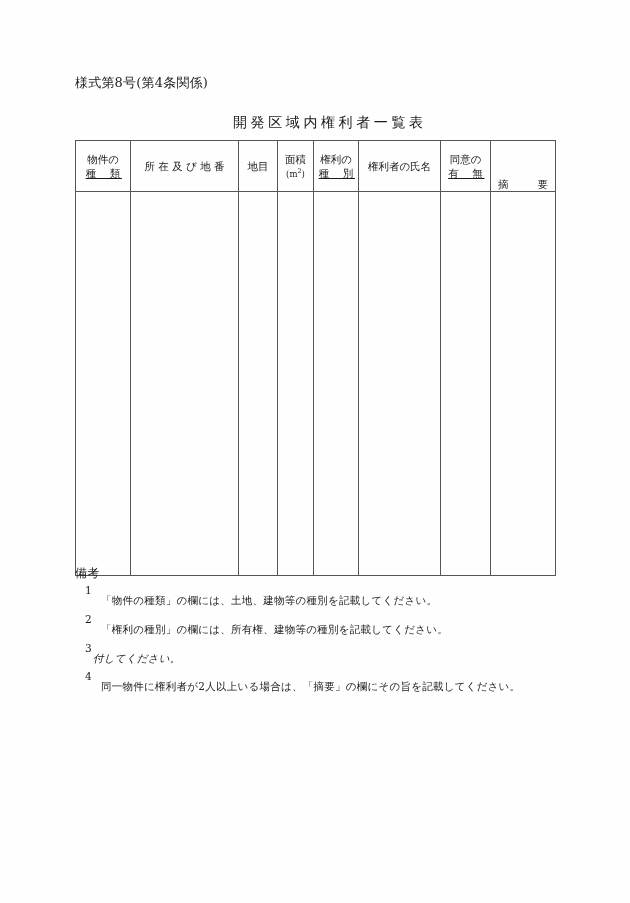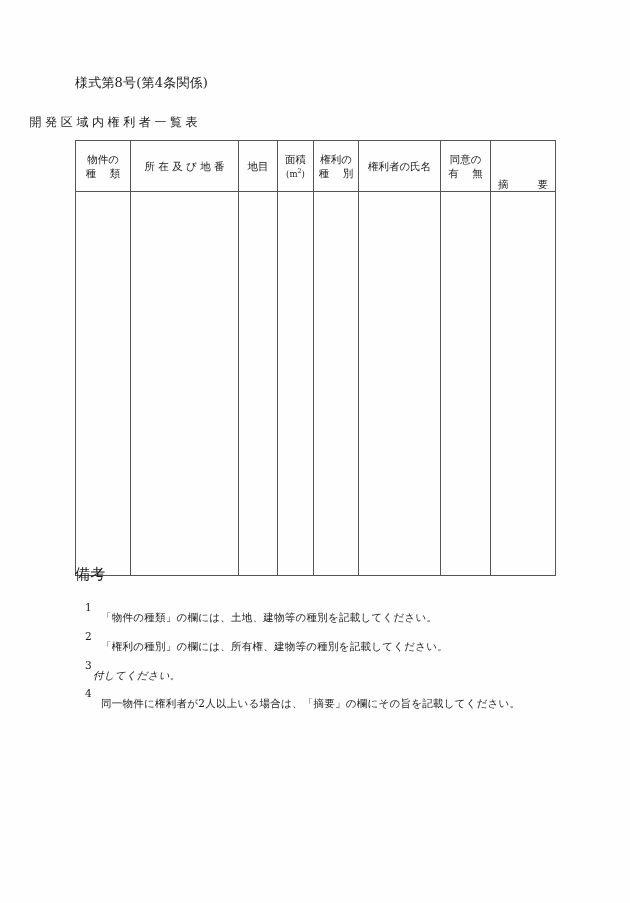--- a/index.html
+++ b/index.html
@@ -31,21 +31,22 @@
     letter-spacing: 0.2px;
     white-space: nowrap;
   }
 
   
   .doc-title {
     position: absolute;
     left: 0;
     right: 0;
     top: 114px;
-    font-size: 12px;
+    text-align: center;
+    font-size: 14px;
     letter-spacing: 3.6px;
     text-indent: 3.6px;
     white-space: nowrap;
     padding-left: 26px;
   }
 
   
   .rights-table {
     position: absolute;
     left: 75px;
@@ -67,21 +68,21 @@
     font-size: 10.5px;
     line-height: 1.35;
     color: #1a1a1a;
   }
   .rights-table td.body-cell {
     height: 383px;
   }
 
   .hdr-line { display: block; white-space: nowrap; }
   .hdr-space { letter-spacing: 2.6px; text-indent: 2.6px; margin-top: 36px; }
-  .hdr-space-sm { letter-spacing: 1.6px; text-indent: 1.6px; }
+  .hdr-space-sm { letter-spacing: 1.6px; text-indent: 1.6px; text-decoration: underline; }
   .hdr-unit { font-size: 8.5px; }
   .hdr-unit sup { font-size: 6.5px; vertical-align: super; }
 
   
   col.c-kind      { width: 55px; }
   col.c-location  { width: 108px; }
   col.c-category  { width: 39px; }
   col.c-area      { width: 36px; }
   col.c-righttype { width: 45px; }
   col.c-holder    { width: 82px; }
@@ -91,22 +92,22 @@
   
   .notes {
     position: absolute;
     left: 75px;
     top: 567px;
     width: 495px;
     font-size: 10.5px;
     line-height: 1.0;
   }
   .notes-heading {
-    font-size: 15px;
-    margin-bottom: 20px;
+    font-size: 12px;
+    margin-bottom: 6px;
     letter-spacing: 0.3px;
   }
   .note-item {
     display: flex;
     margin-bottom: 5px;
     letter-spacing: 0.25px;
   }
   .note-num {
     flex: 0 0 auto;
     width: 26px;

